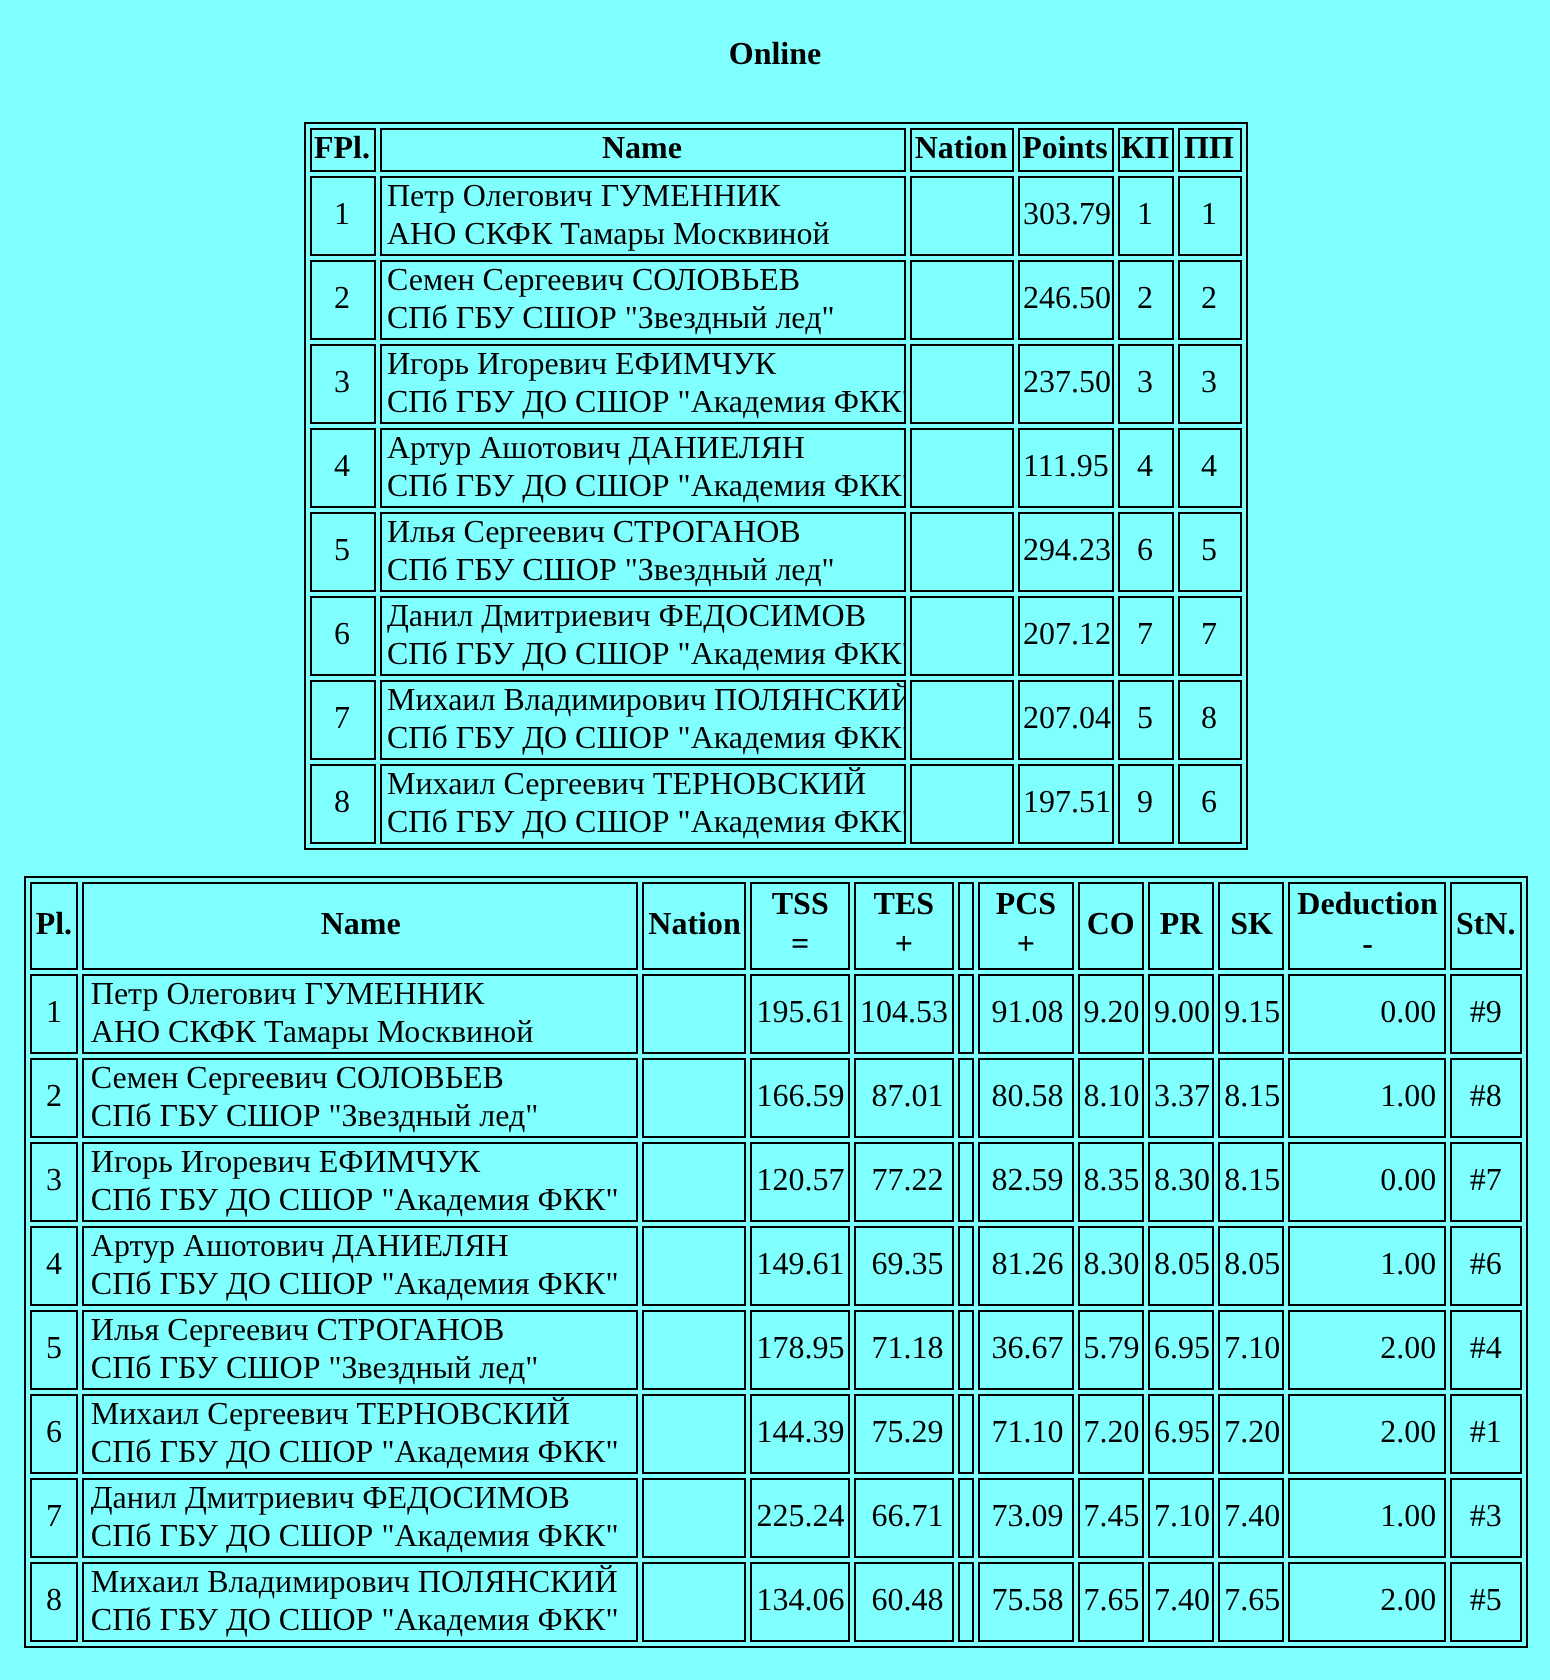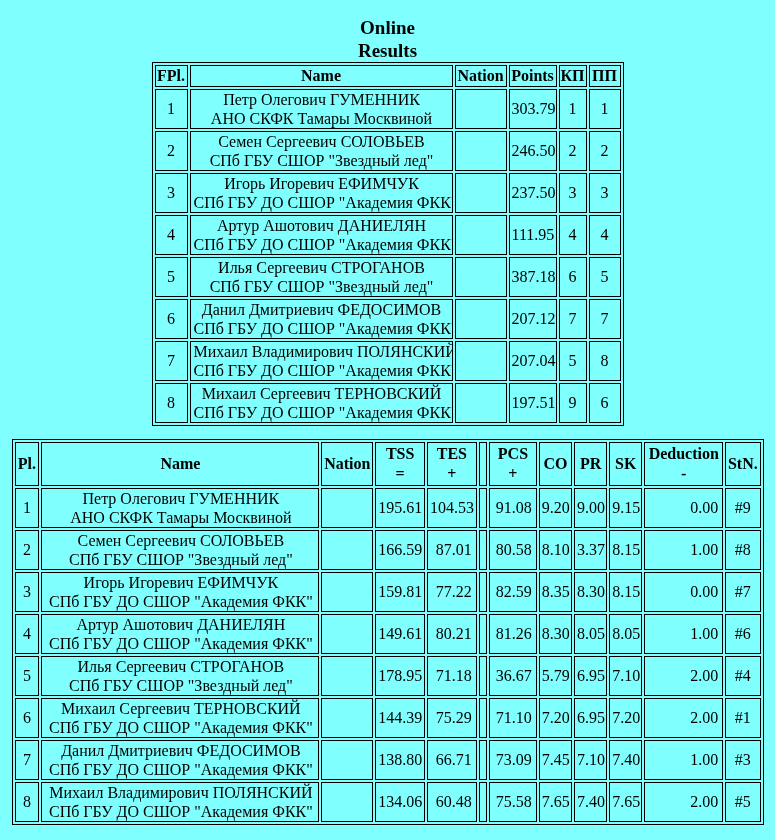--- a/index.html
+++ b/index.html
@@ -11,59 +11,58 @@
     color: #000;
   }
   body {
     width: 775px;
     height: 840px;
     overflow: hidden;
   }
   .page-title {
     text-align: center;
     font-weight: bold;
-    font-size: 19px;
+    font-size: 16px;
     line-height: 23px;
     margin-top: 16px;
   }
   table {
     border-collapse: separate;
     border-spacing: 2px;
     border: 1px solid #000;
     table-layout: fixed;
     margin: 0 auto;
   }
-  #table1 { width: 462px; }
+  #table1 { width: 462px; margin-top: 22px; }
   #table2 { width: 752px; margin-top: 13px; }
   th, td {
     border: 1px solid #000;
     padding: 0 2px;
     vertical-align: middle;
     overflow: hidden;
   }
   th {
     font-weight: bold;
     text-align: center;
     line-height: 20px;
     padding: 0 1px;
   }
   #table1 thead tr { height: 21px; }
   #table2 thead tr { height: 44px; }
   #table1 tbody tr, #table2 tbody tr { height: 39px; }
   td.ctr { text-align: center; }
   td.num { text-align: right; padding-right: 4px; }
-  td.name { text-align: center; padding-left: 3px; line-height: 19px; }
+  td.name { text-align: left; padding-left: 3px; line-height: 19px; }
   td.name div { white-space: nowrap; }
 </style>
 </head>
 <body>
 
 <div class="page-title">
   <div>Online</div>
-  <div>Results</div>
 </div>
 
 <table id="table1">
   <colgroup>
     <col style="width:33px">
       <col style="width:263px">
       <col style="width:52px">
     <col style="width:48px">
       <col style="width:28px">
       <col style="width:32px">
@@ -123,21 +122,21 @@
         <td class="ctr">4</td>
         <td class="ctr">4</td>
       </tr>
       <tr>
         <td class="ctr">5</td>
         <td class="name">
           <div>Илья Сергеевич СТРОГАНОВ</div>
           <div>СПб ГБУ СШОР "Звездный лед"</div>
         </td>
         <td class="ctr"></td>
-        <td class="num">387.18</td>
+        <td class="num">294.23</td>
         <td class="ctr">6</td>
         <td class="ctr">5</td>
       </tr>
       <tr>
         <td class="ctr">6</td>
         <td class="name">
           <div>Данил Дмитриевич ФЕДОСИМОВ</div>
           <div>СПб ГБУ ДО СШОР "Академия ФКК"</div>
         </td>
         <td class="ctr"></td>
@@ -236,39 +235,39 @@
         <td class="num">1.00</td>
         <td class="ctr">#8</td>
       </tr>
       <tr>
         <td class="ctr">3</td>
         <td class="name">
           <div>Игорь Игоревич ЕФИМЧУК</div>
           <div>СПб ГБУ ДО СШОР "Академия ФКК"</div>
         </td>
         <td class="ctr"></td>
-        <td class="num">159.81</td>
+        <td class="num">120.57</td>
         <td class="num">77.22</td>
         <td></td>
         <td class="num">82.59</td>
         <td class="num">8.35</td>
         <td class="num">8.30</td>
         <td class="num">8.15</td>
         <td class="num">0.00</td>
         <td class="ctr">#7</td>
       </tr>
       <tr>
         <td class="ctr">4</td>
         <td class="name">
           <div>Артур Ашотович ДАНИЕЛЯН</div>
           <div>СПб ГБУ ДО СШОР "Академия ФКК"</div>
         </td>
         <td class="ctr"></td>
         <td class="num">149.61</td>
-        <td class="num">80.21</td>
+        <td class="num">69.35</td>
         <td></td>
         <td class="num">81.26</td>
         <td class="num">8.30</td>
         <td class="num">8.05</td>
         <td class="num">8.05</td>
         <td class="num">1.00</td>
         <td class="ctr">#6</td>
       </tr>
       <tr>
         <td class="ctr">5</td>
@@ -304,21 +303,21 @@
         <td class="num">2.00</td>
         <td class="ctr">#1</td>
       </tr>
       <tr>
         <td class="ctr">7</td>
         <td class="name">
           <div>Данил Дмитриевич ФЕДОСИМОВ</div>
           <div>СПб ГБУ ДО СШОР "Академия ФКК"</div>
         </td>
         <td class="ctr"></td>
-        <td class="num">138.80</td>
+        <td class="num">225.24</td>
         <td class="num">66.71</td>
         <td></td>
         <td class="num">73.09</td>
         <td class="num">7.45</td>
         <td class="num">7.10</td>
         <td class="num">7.40</td>
         <td class="num">1.00</td>
         <td class="ctr">#3</td>
       </tr>
       <tr>

